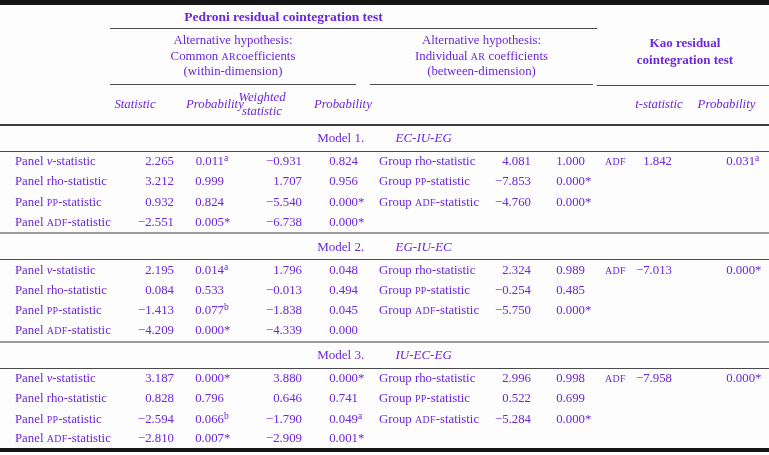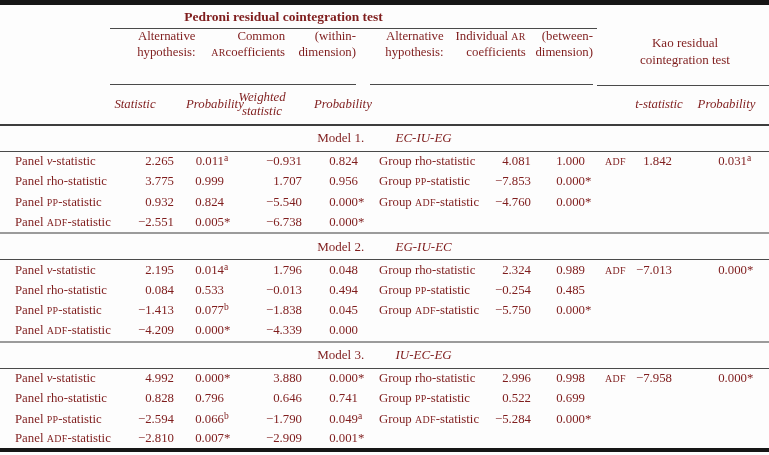--- a/index.html
+++ b/index.html
@@ -1,42 +1,42 @@
 <!DOCTYPE html>
 <html><head>
 <meta charset="utf-8">
 <style>
   html,body{margin:0;padding:0;background:#ffffff;}
   .page{
     width:769px;height:455px;background:#fdfdfd;overflow:hidden;
-    font-family:"Liberation Serif","DejaVu Serif",serif;color:#7f1d1d;
+    font-family:"Liberation Serif","DejaVu Serif",serif;color:#6d28d9;
   }
   table.coint{
     border-collapse:collapse;table-layout:fixed;width:769px;
     border-top:5px solid #161616;border-bottom:4px solid #161616;
   }
   th,td{font-weight:normal;padding:0;vertical-align:middle;overflow:visible;}
 
   
   tr.r1{height:26px;}
   th.ped-title{
     font-weight:bold;font-size:13.5px;text-align:center;
     padding-right:140px;white-space:nowrap;
     border-bottom:1.4px solid #4a4a4a;
   }
   th.kao-title{
-    font-weight:normal;font-size:13px;line-height:1.3;text-align:center;
+    font-weight:bold;font-size:13px;line-height:1.3;text-align:center;
     vertical-align:middle;padding-top:14px;padding-left:4px;
     border-bottom:1.4px solid #4a4a4a;
   }
   th.kao-title .kline{display:block;}
   tr.r2 th{vertical-align:bottom;height:56px;}
   .subhdr{
-    box-sizing:border-box;height:56px;display:flex;flex-direction:row;
-    justify-content:center;text-align:right;font-size:12.8px;line-height:1.22;
+    box-sizing:border-box;height:56px;display:flex;flex-direction:column;
+    justify-content:center;text-align:center;font-size:12.8px;line-height:1.22;
     border-bottom:1.4px solid #4a4a4a;
   }
   .subhdr.within{margin-right:14px;}
   .subhdr.between{margin-right:4px;}
   tr.r3 th{
     height:38px;border-bottom:2px solid #3d3d3d;
     font-style:italic;font-size:12.8px;text-align:center;line-height:1.12;
   }
   tr.r3 th.ped{padding-right:26px;}
 
@@ -46,21 +46,21 @@
     border-bottom:1.2px solid #4a4a4a;white-space:nowrap;
   }
   tr.mhead.sep td{border-top:2.5px solid #9b9b9b;}
   .mcode{font-style:italic;margin-left:28px;}
   tr.drow{height:20.5px;}
   tr.drow td{font-size:12.8px;white-space:nowrap;}
   td.lbl{text-align:left;padding-left:15px;}
   td.glbl{padding-left:9px;}
   td.n{text-align:right;padding-right:2px;}
   td.n .sfx{display:inline-block;width:10px;text-align:left;}
-  td.n.kp{padding-right:12px;}
+  td.n.kp{padding-right:4px;}
   td.adf{text-align:center;}
   .sfx sup{font-size:9.5px;line-height:0;vertical-align:4px;}
   .sc{font-size:0.78em;letter-spacing:0.3px;}
   .iv{font-style:italic;}
 </style>
 </head>
 <body>
 
 <div class="page">
   <table class="coint">
@@ -129,21 +129,21 @@
           <td class="n"><span class="val">0.824</span><span class="sfx"></span></td>
           <td class="lbl glbl">Group rho-statistic</td>
           <td class="n"><span class="val">4.081</span><span class="sfx"></span></td>
           <td class="n"><span class="val">1.000</span><span class="sfx"></span></td>
           <td class="adf"><span class="sc">ADF</span></td>
           <td class="n"><span class="val">1.842</span><span class="sfx"></span></td>
           <td class="n kp"><span class="val">0.031</span><span class="sfx"><sup>a</sup></span></td>
         </tr>
         <tr class="drow">
           <td class="lbl">Panel rho-statistic</td>
-          <td class="n"><span class="val">3.775</span><span class="sfx"></span></td>
+          <td class="n"><span class="val">3.212</span><span class="sfx"></span></td>
           <td class="n"><span class="val">0.999</span><span class="sfx"></span></td>
           <td class="n"><span class="val">1.707</span><span class="sfx"></span></td>
           <td class="n"><span class="val">0.956</span><span class="sfx"></span></td>
           <td class="lbl glbl">Group <span class="sc">PP</span>-statistic</td>
           <td class="n"><span class="val">−7.853</span><span class="sfx"></span></td>
           <td class="n"><span class="val">0.000</span><span class="sfx">*</span></td>
           <td class="adf"></td>
           <td></td>
           <td></td>
         </tr>
@@ -226,21 +226,21 @@
           <td></td>
           <td class="adf"></td>
           <td></td>
           <td></td>
         </tr>
         <tr class="mhead sep">
           <td colspan="11"><span>Model 3.</span> <span class="mcode">IU-EC-EG</span></td>
         </tr>
         <tr class="drow">
           <td class="lbl">Panel <span class="iv">v</span>-statistic</td>
-          <td class="n"><span class="val">4.992</span><span class="sfx"></span></td>
+          <td class="n"><span class="val">3.187</span><span class="sfx"></span></td>
           <td class="n"><span class="val">0.000</span><span class="sfx">*</span></td>
           <td class="n"><span class="val">3.880</span><span class="sfx"></span></td>
           <td class="n"><span class="val">0.000</span><span class="sfx">*</span></td>
           <td class="lbl glbl">Group rho-statistic</td>
           <td class="n"><span class="val">2.996</span><span class="sfx"></span></td>
           <td class="n"><span class="val">0.998</span><span class="sfx"></span></td>
           <td class="adf"><span class="sc">ADF</span></td>
           <td class="n"><span class="val">−7.958</span><span class="sfx"></span></td>
           <td class="n kp"><span class="val">0.000</span><span class="sfx">*</span></td>
         </tr>

